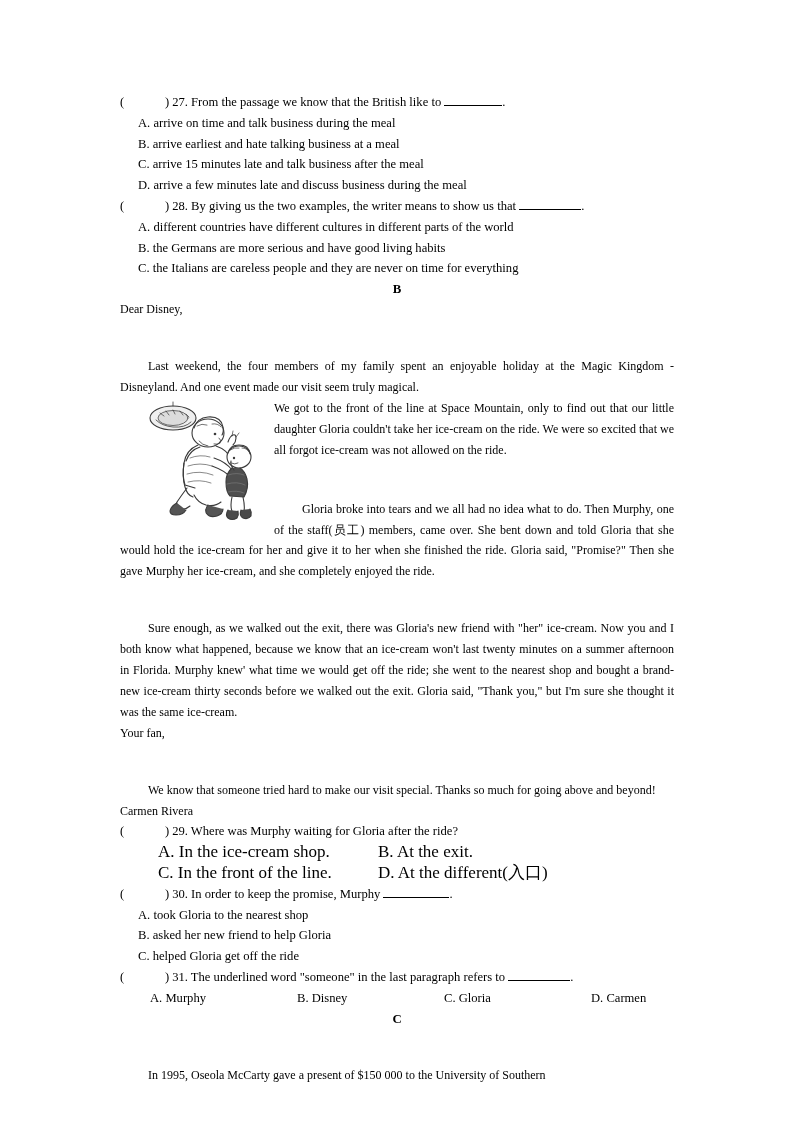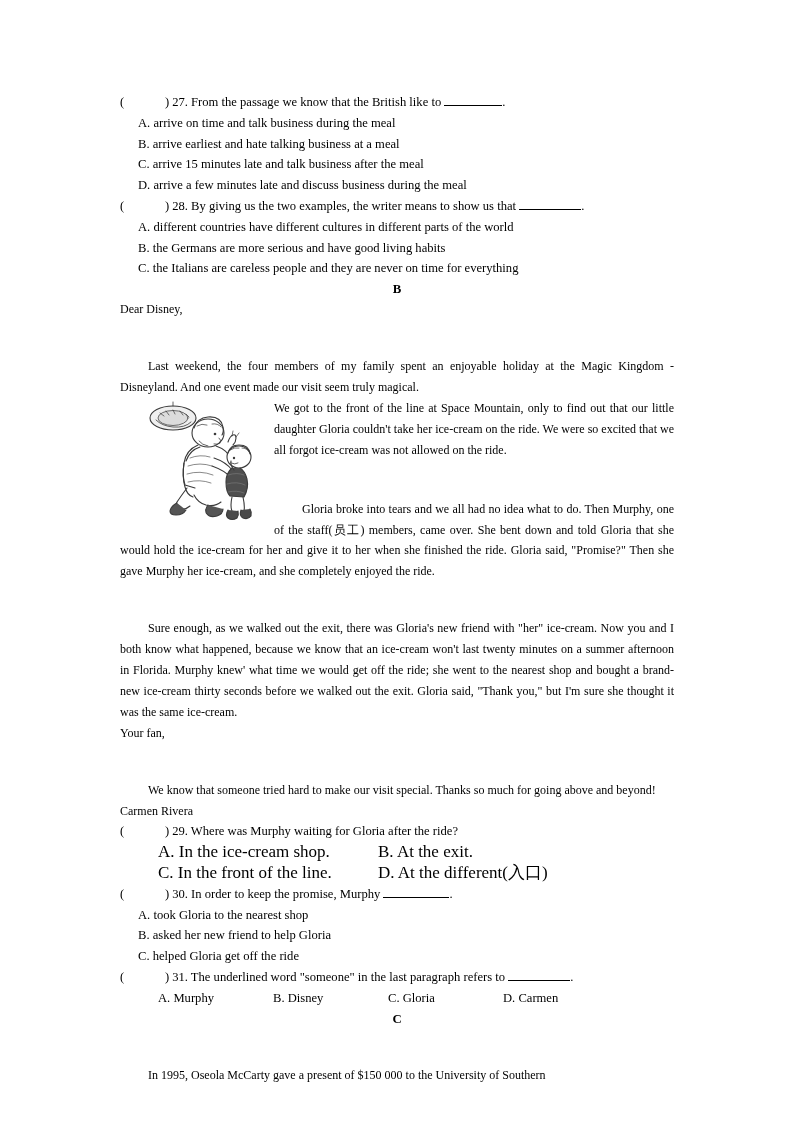--- a/index.html
+++ b/index.html
@@ -62,21 +62,22 @@
     display: flex;
     font-size: 17px;
     line-height: 20.8px;
     margin-left: 38px;
   }
   .opt-grid2 > span:first-child { width: 220px; flex: none; }
   .opt-grid4 {
     display: flex;
     font-size: 12.6px;
     line-height: 20.8px;
-    margin-left: 38px;
+    margin-left: 30px;
+    gap: 32px;
   }
   .opt-grid4 > span { width: 115px; flex: none; }
 
   .center-letter {
     text-align: center;
     font-weight: bold;
     font-size: 12.8px;
     line-height: 20px;
   }
 

